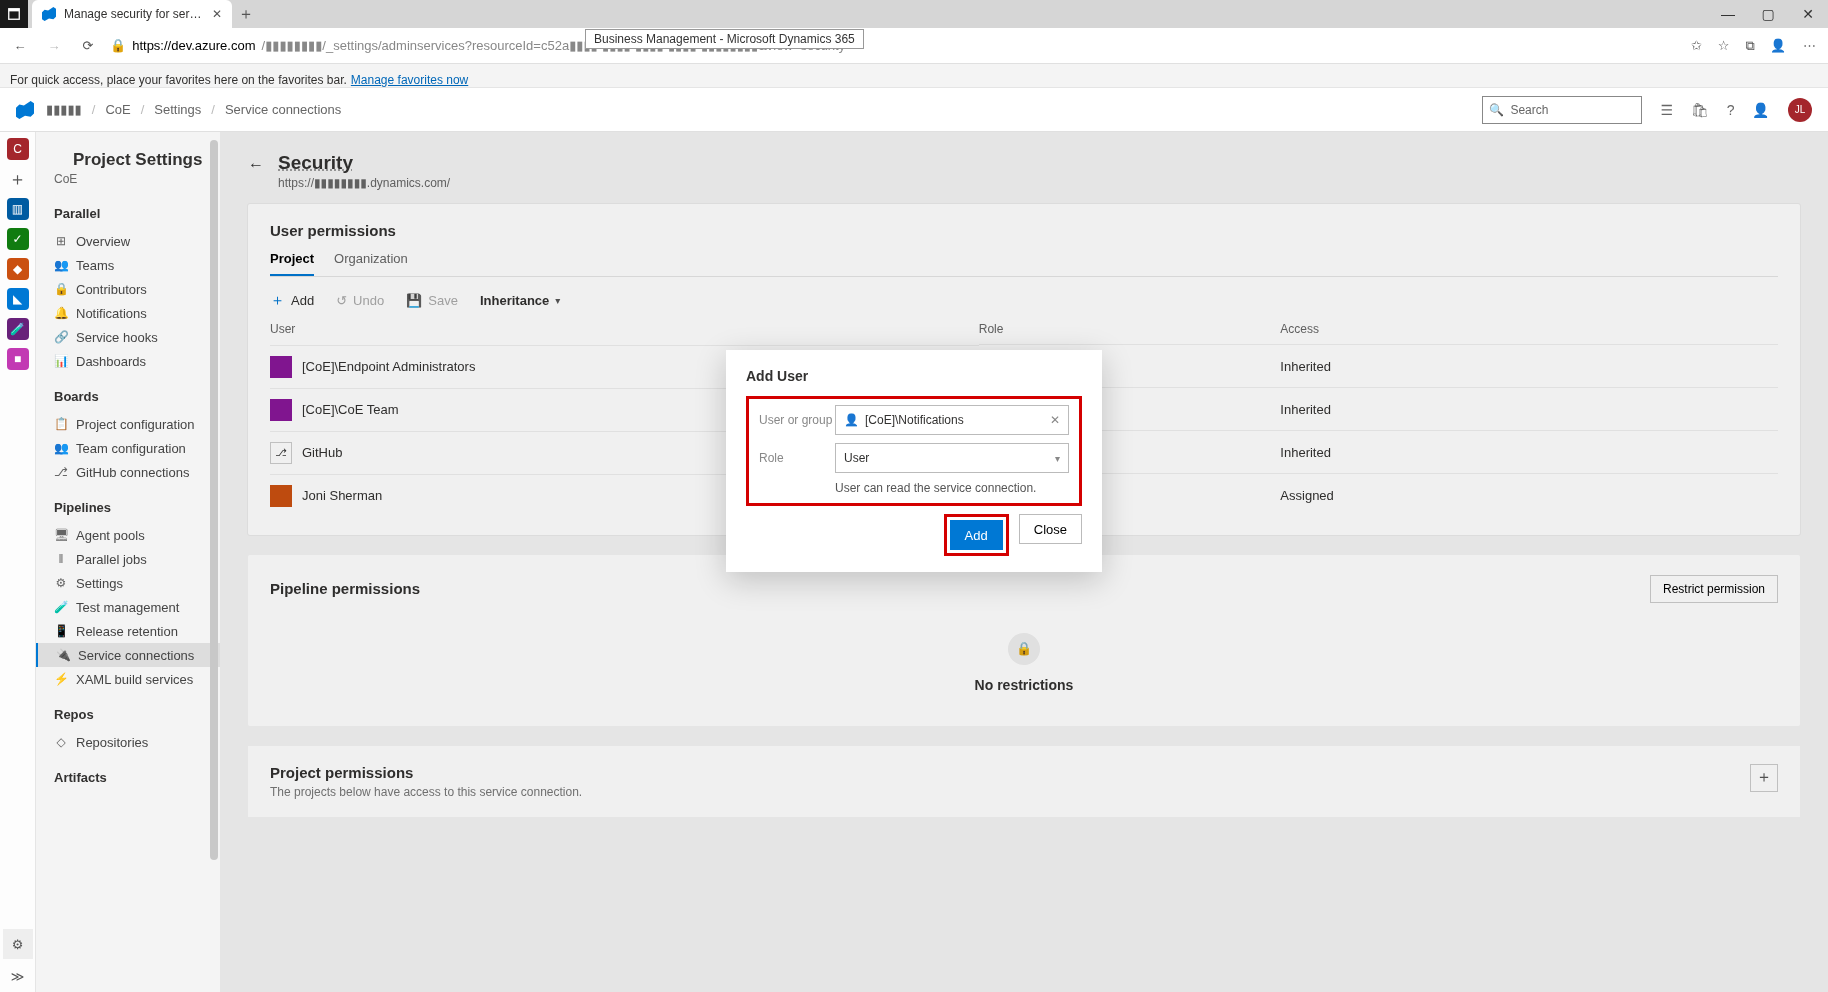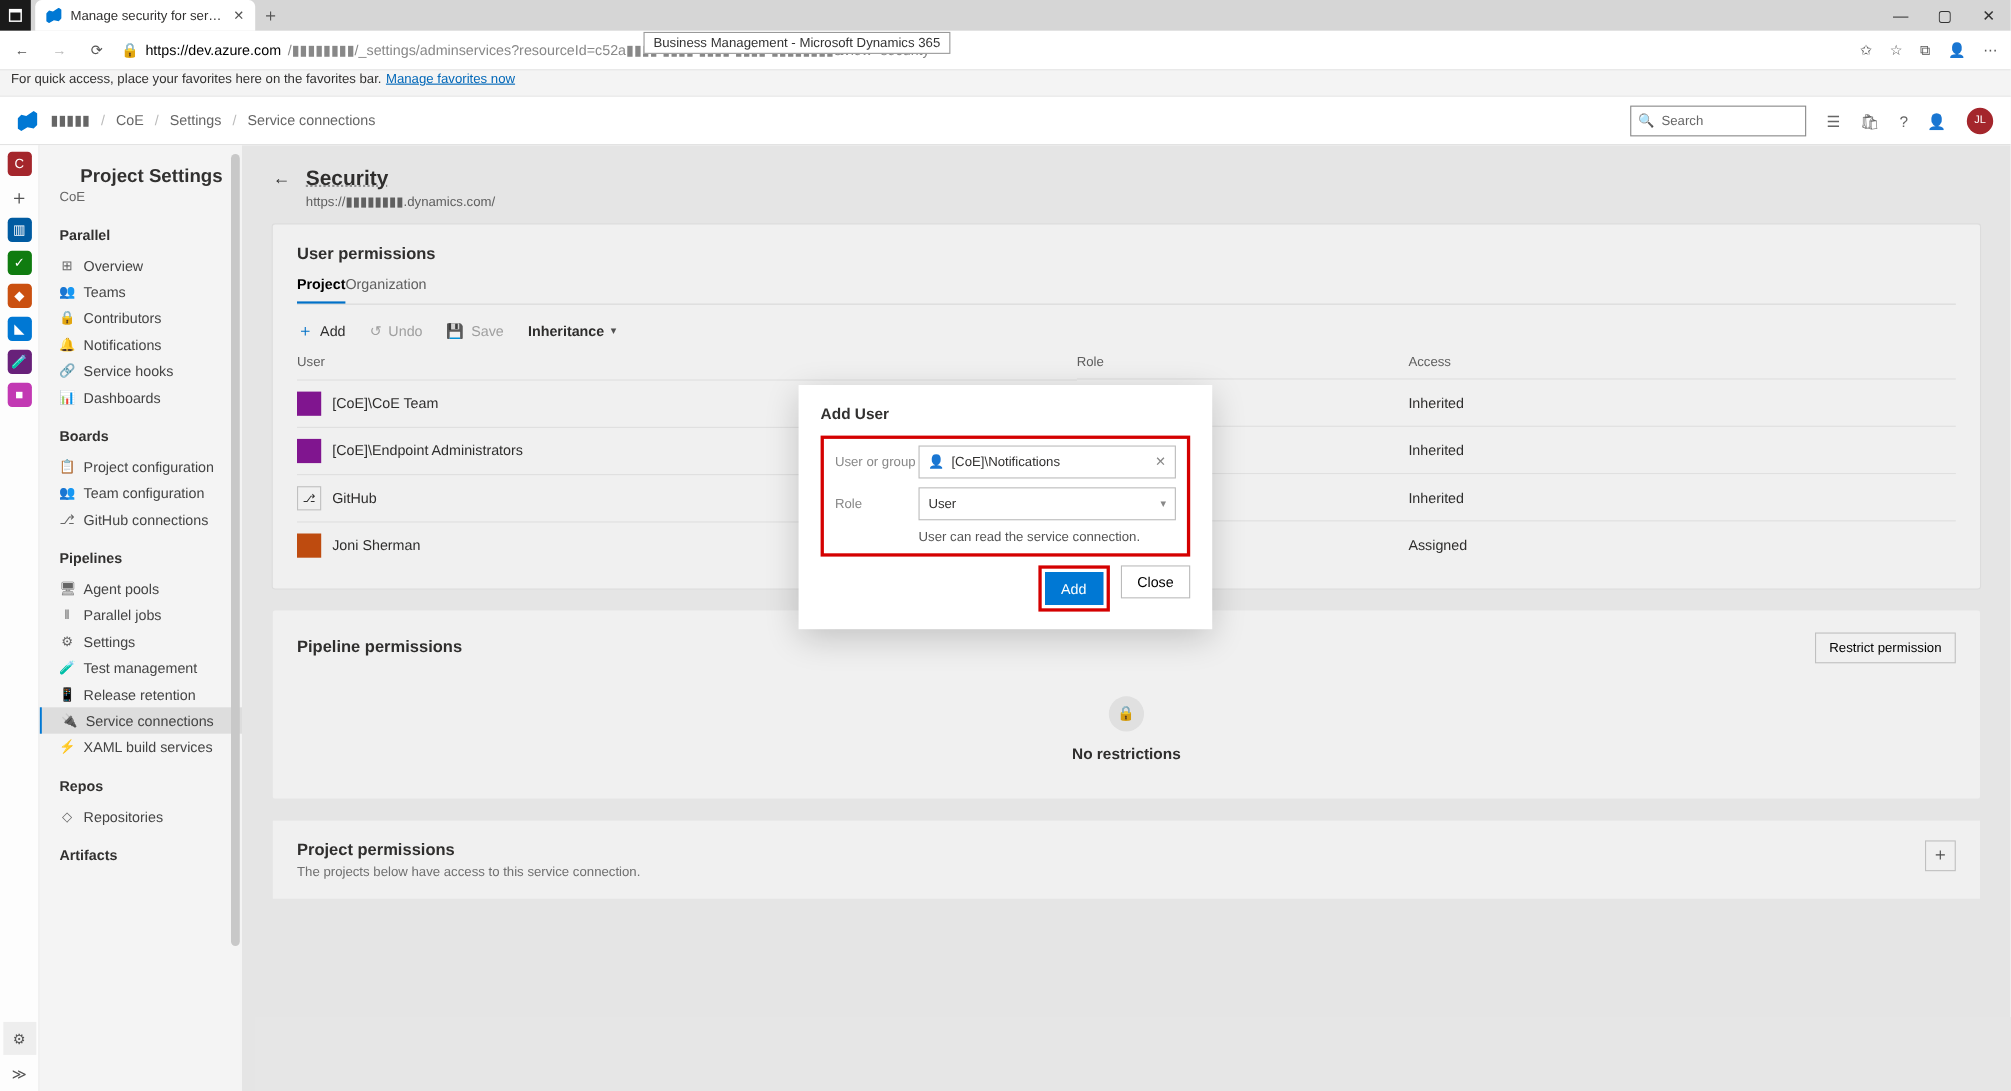--- a/index.html
+++ b/index.html
@@ -22,21 +22,21 @@
 .addressbar .navbtn { width: 24px; height: 24px; display:flex; align-items:center; justify-content:center; color:#555; }
 .addressbar .navbtn.disabled { color:#bbb; }
 .addressbar .url { flex:1; font-size: 13px; color:#6b6b6b; display:flex; align-items:center; gap:6px; }
 .addressbar .url .lock { color:#6b6b6b; }
 .addressbar .url .host { color:#000; }
 .addressbar .url .path { color:#888; }
 .addressbar .tooltip { position:absolute; top: 1px; left: 585px; background:#fff; border:1px solid #999; padding: 2px 8px; font-size: 12px; color:#333; }
 .addressbar .righticons { display:flex; align-items:center; gap:16px; padding-right:4px; color:#555; }
 
 
-.favstrip { height: 24px; background:#f4f4f4; display:flex; align-items:flex-start; padding: 0 10px; font-size:12px; border-bottom:1px solid #e5e5e5; }
+.favstrip { height: 24px; background:#f4f4f4; display:flex; align-items:flex-end; padding: 0 10px; font-size:12px; border-bottom:1px solid #e5e5e5; }
 .favstrip a { color:#0067b8; text-decoration:underline; margin-left:4px; }
 
 
 .appheader { height: 44px; background:#fff; border-bottom:1px solid #e0e0e0; display:flex; align-items:center; padding: 0 16px; }
 .appheader .logo { width:18px; height:18px; color:#0078d4; margin-right: 12px; display:flex; align-items:center; justify-content:center;}
 .appheader .crumbs { display:flex; align-items:center; gap:10px; font-size:13px; color:#666; }
 .appheader .crumbs .sep { color:#bbb; }
 .appheader .right { margin-left:auto; display:flex; align-items:center; gap:18px; }
 .appheader .search { width: 160px; height: 28px; border:1px solid #888; display:flex; align-items:center; padding:0 6px; color:#666; font-size:12px; }
 .appheader .search .mag { margin-right:6px; }
@@ -64,21 +64,21 @@
 
 .main { flex:1; background:#f4f4f4; overflow-y:auto; padding: 20px 28px; position:relative;}
 .main .title-row { display:flex; align-items:flex-start; gap:14px; margin-bottom:14px;}
 .main .title-row .back { font-size:16px; color:#333; margin-top:2px;}
 .main .title-row h1 { font-size:19px; font-weight:600; text-decoration: underline dotted #999;}
 .main .title-row .sub { font-size:12px; color:#666; margin-top:2px;}
 
 .card { background:#fff; border-radius:2px; padding:18px 22px; margin-bottom:20px; box-shadow:0 0 0 1px rgba(0,0,0,.04);}
 .card h3 { font-size:15px; font-weight:600; margin-bottom:12px;}
 
-.tabs { display:flex; border-bottom:1px solid #e5e5e5; margin-bottom:14px;}
+.tabs { display:flex; gap:20px; border-bottom:1px solid #e5e5e5; margin-bottom:14px;}
 .tabs .tabitm { padding-bottom:8px; font-size:13px; color:#666;}
 .tabs .tabitm.active { color:#000; font-weight:600; border-bottom:2px solid #0078d4;}
 
 .toolbar { display:flex; align-items:center; gap:22px; margin-bottom:12px; font-size:13px;}
 .toolbar .btn { display:flex; align-items:center; gap:6px;}
 .toolbar .btn.disabled { color:#aaa;}
 .toolbar .plus { color:#0078d4; font-size:15px;}
 .toolbar .inherit { font-weight:600;}
 .toolbar .chev { font-size:10px; color:#555;}
 
@@ -334,29 +334,29 @@
               <tr>
             <th style="width:47%">User</th>
             <th style="width:20%">Role</th>
             <th>Access</th>
           </tr>
             </thead>
           <tbody id="perm-rows">
               <tr>
                 <td class="user">
                   <div class="avatar-sm "></div>
-                  <span>[CoE]\CoE Team</span>
+                  <span>[CoE]\Endpoint Administrators</span>
                 </td>
                 <td></td>
                 <td>Inherited</td>
               </tr>
               <tr>
                 <td class="user">
                   <div class="avatar-sm "></div>
-                  <span>[CoE]\Endpoint Administrators</span>
+                  <span>[CoE]\CoE Team</span>
                 </td>
                 <td></td>
                 <td>Inherited</td>
               </tr>
               <tr>
                 <td class="user">
                   <div class="avatar-sm gh">⎇</div>
                   <span>GitHub</span>
                 </td>
                 <td></td>

